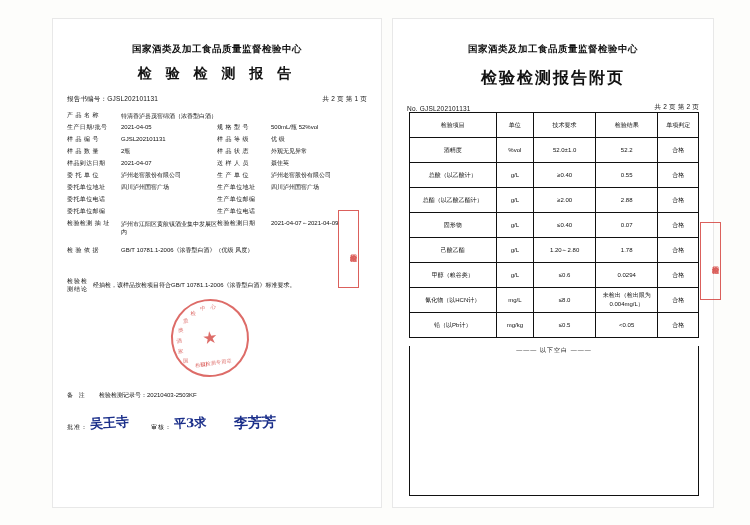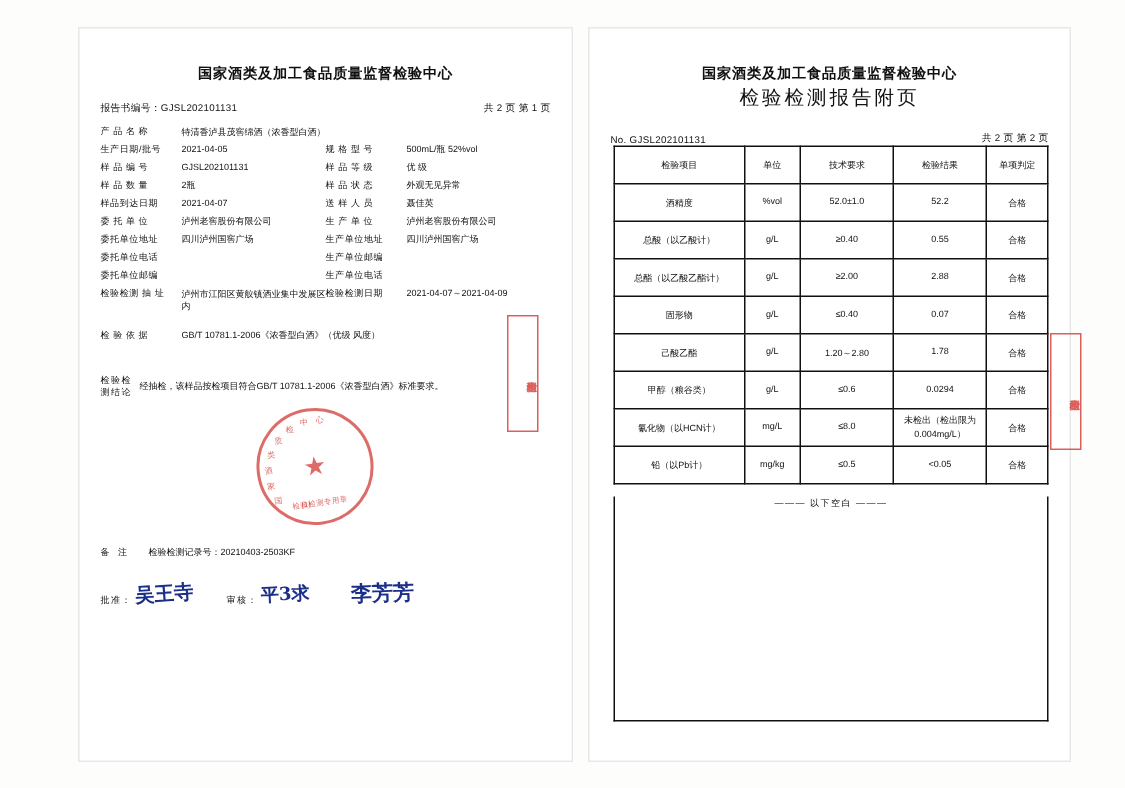--- a/index.html
+++ b/index.html
@@ -33,21 +33,22 @@
   }
   .ttl1{
     text-align:center;font-size:9.5px;font-weight:bold;letter-spacing:.5px;
     margin-top:24px;
   }
   .ttl2{
     text-align:center;font-size:14px;font-weight:bold;letter-spacing:5px;
     margin-top:9px;
   }
   .ttl2s{
-    text-align:center;font-size:13px;font-weight:normal;letter-spacing:2px;
+    text-align:center;font-size:16px;font-weight:bold;letter-spacing:2px;
+    margin-top:12px;
   }
   .rowline{
     display:flex;justify-content:space-between;align-items:flex-end;
     font-size:6.5px;padding:0 14px;margin-top:12px;
   }
   .rowline .no{letter-spacing:.2px;}
   .rowline .pg{letter-spacing:.2px;}
 
   
   .info{
@@ -159,20 +160,21 @@
     writing-mode:vertical-rl;
   }
 </style>
 </head>
 <body>
 
 <div class="page">
 
   <div class="sheet left">
     <div class="ttl1">国家酒类及加工食品质量监督检验中心</div>
+    <div class="ttl2">检 验 检 测 报 告</div>
 
     <div class="rowline">
       <div class="no">
         <span>报告书编号：</span><span>GJSL202101131</span>
       </div>
       <div class="pg">共 2 页  第 1 页</div>
     </div>
 
     <div class="info">
 

